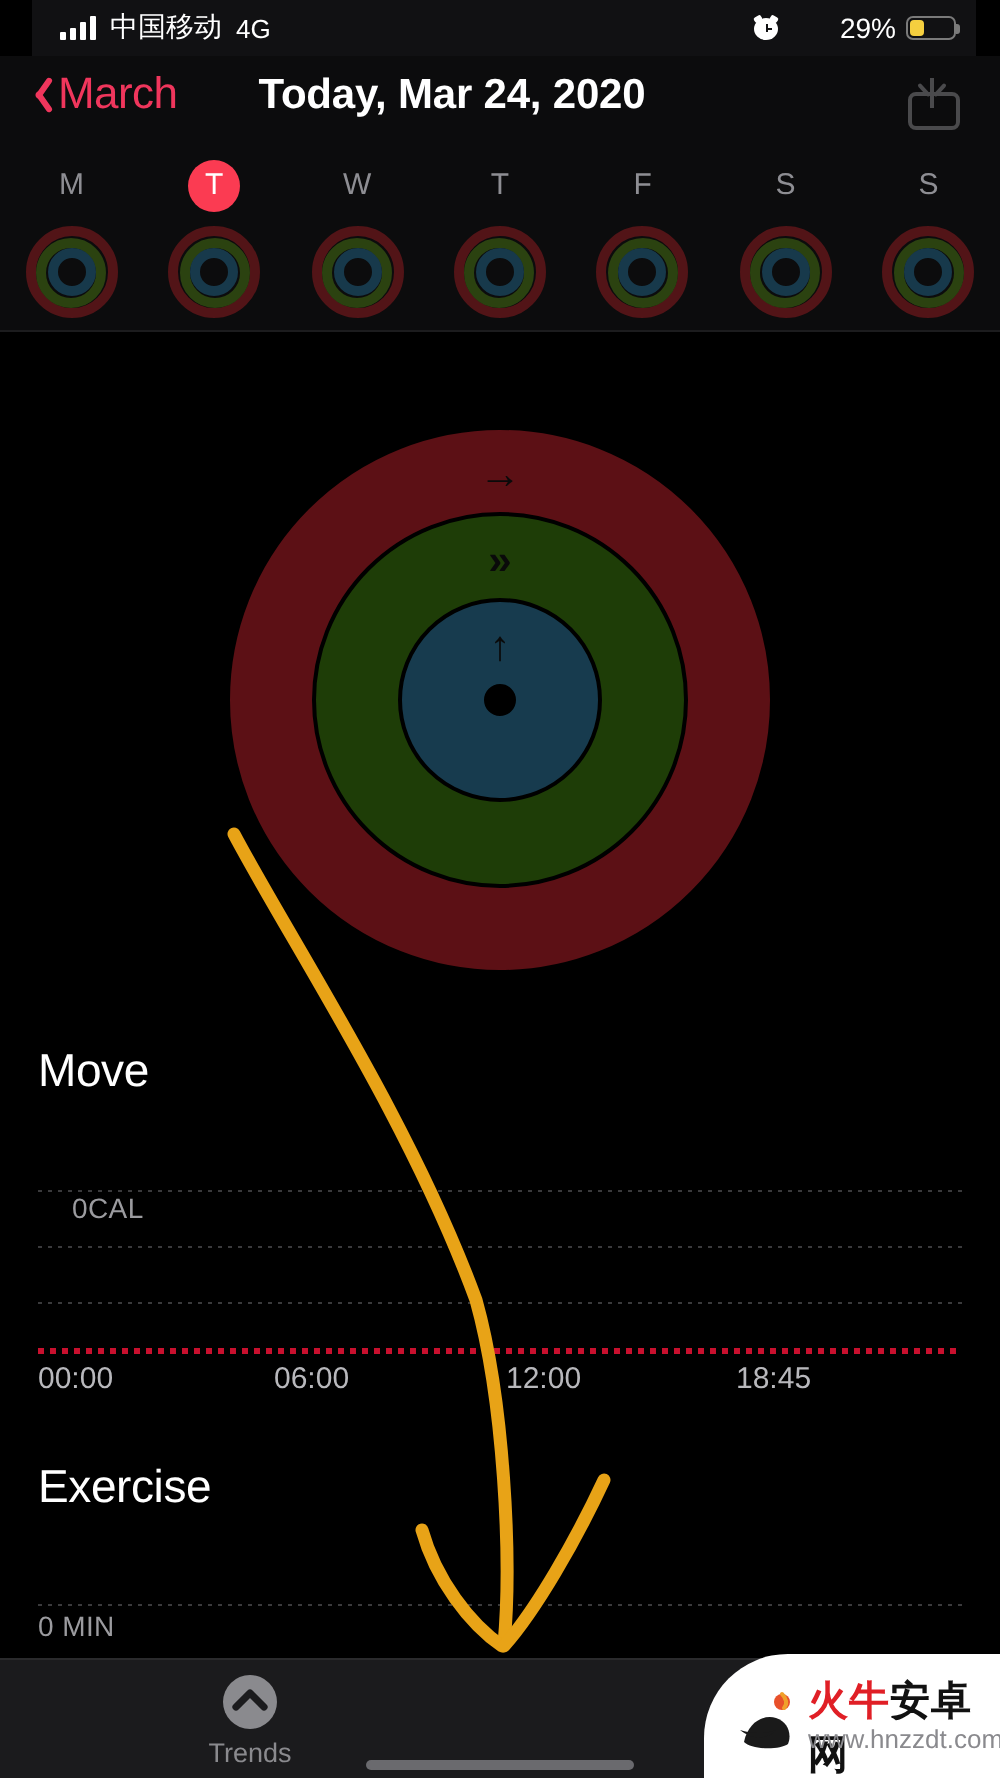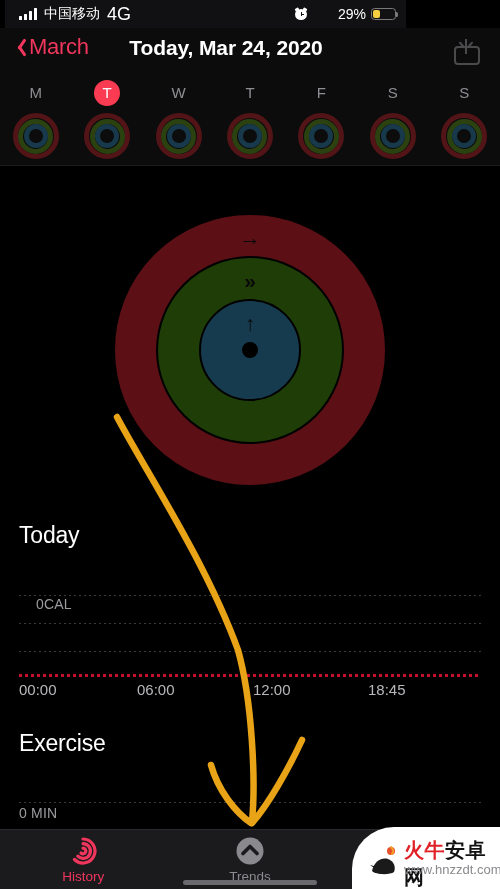--- a/index.html
+++ b/index.html
@@ -8,31 +8,31 @@
     width:500px; height:889px;
     font-family:"Liberation Sans", sans-serif;
     color:#fff;
     overflow:hidden;
     position:relative;
   }
   #phone { position:relative; width:500px; height:889px; background:#000; overflow:hidden; }
 
   
   .statusbar {
-    position:absolute; top:0; left:5px; width:401px; height:28px;
+    position:absolute; top:0; left:16px; width:472px; height:28px;
     background:#111113;
     display:flex; align-items:center;
   }
   .sb-left { position:absolute; left:14px; display:flex; align-items:center; gap:7px; }
   .sig { display:flex; align-items:flex-end; gap:2px; height:12px; }
   .sig i { display:block; width:3px; background:#fff; border-radius:0.5px; }
   .sig i:nth-child(1){height:4px;} .sig i:nth-child(2){height:6.5px;}
   .sig i:nth-child(3){height:9px;} .sig i:nth-child(4){height:12px;}
   .carrier { font-size:14px; color:#fff; letter-spacing:0px; }
-  .netw { font-size:18px; color:#fff; }
+  .netw { font-size:13px; color:#fff; }
   .sb-center { position:absolute; left:0; width:500px; text-align:center;
     font-size:15px; font-weight:600; color:#fff; letter-spacing:0.2px; }
   .sb-right { position:absolute; right:10px; display:flex; align-items:center; gap:5px; }
   .alarm-ic { width:13px; height:13px; position:relative; }
   .alarm-ic .body { position:absolute; left:0.5px; top:1.5px; width:12px; height:11px;
      border-radius:50%; background:#fff; }
   .alarm-ic .ear1,.alarm-ic .ear2 { position:absolute; top:0; width:4px; height:3px;
      background:#fff; border-radius:1px; }
   .alarm-ic .ear1{left:0.5px; transform:rotate(-30deg);} .alarm-ic .ear2{right:0.5px;transform:rotate(30deg);}
   .alarm-ic .hand { position:absolute; left:6px; top:4px; width:1px; height:4px; background:#111113; }
@@ -229,21 +229,21 @@
 
   <div class="bigrings">
     <span class="br b1"></span>
     <span class="br b2"></span>
     <span class="br b3"></span>
     <span class="arrowglyph ag1">→</span>
     <span class="arrowglyph ag2">»</span>
     <span class="arrowglyph ag3">↑</span>
   </div>
 
-  <div class="sectitle movetitle">Today</div>
+  <div class="sectitle movetitle">Move</div>
   <div class="gridline" style="top:595px"></div>
   <div class="axlabel" style="top:596px;left:36px">0CAL</div>
   <div class="gridline" style="top:623px"></div>
   <div class="gridline" style="top:651px"></div>
   <div class="baseline" style="top:674px"></div>
   <div class="tlabel" style="left:19px">00:00</div>
   <div class="tlabel" style="left:137px">06:00</div>
   <div class="tlabel" style="left:253px">12:00</div>
   <div class="tlabel" style="left:368px">18:45</div>
 
@@ -252,30 +252,20 @@
   <div class="axlabel" style="top:805px;left:19px">0 MIN</div>
 
   <svg class="annot" viewBox="0 0 500 889">
     <path d="M117 417 C 145 470, 205 560, 238 650 C 252 700, 256 780, 252 822" fill="none" stroke="#e8a317" stroke-width="6.5" stroke-linecap="round"></path>
     <path d="M211 765 C 218 790, 235 812, 251 823" fill="none" stroke="#e8a317" stroke-width="6.5" stroke-linecap="round"></path>
     <path d="M302 740 C 288 770, 268 805, 252 823" fill="none" stroke="#e8a317" stroke-width="6.5" stroke-linecap="round"></path>
   </svg>
 
   <div class="tabbar">
 
-    <div class="tab active">
-      <span class="tabicon">
-        <svg viewBox="0 0 30 30" width="30" height="30">
-          <path d="M15 3 a12 12 0 1 1 -8.5 20.5" fill="none" stroke="#f0365c" stroke-width="3.2" stroke-linecap="round"></path>
-          <path d="M15 7.6 a7.4 7.4 0 1 1 -5.2 12.6" fill="none" stroke="#f0365c" stroke-width="3.2" stroke-linecap="round"></path>
-          <path d="M15 12.2 a2.8 2.8 0 1 1 -2 4.8" fill="none" stroke="#f0365c" stroke-width="3.2" stroke-linecap="round"></path>
-        </svg>
-      </span>
-      <span class="tablabel">History</span>
-    </div>
 
     <div class="tab">
       <span class="tabicon">
         <svg viewBox="0 0 30 30" width="30" height="30">
           <circle cx="15" cy="15" r="13.5" fill="#8a8a8e"></circle>
           <path d="M8 17.5 L15 10.5 L22 17.5" fill="none" stroke="#1b1b1d" stroke-width="3.6" stroke-linecap="round" stroke-linejoin="round"></path>
         </svg>
       </span>
       <span class="tablabel">Trends</span>
     </div>

